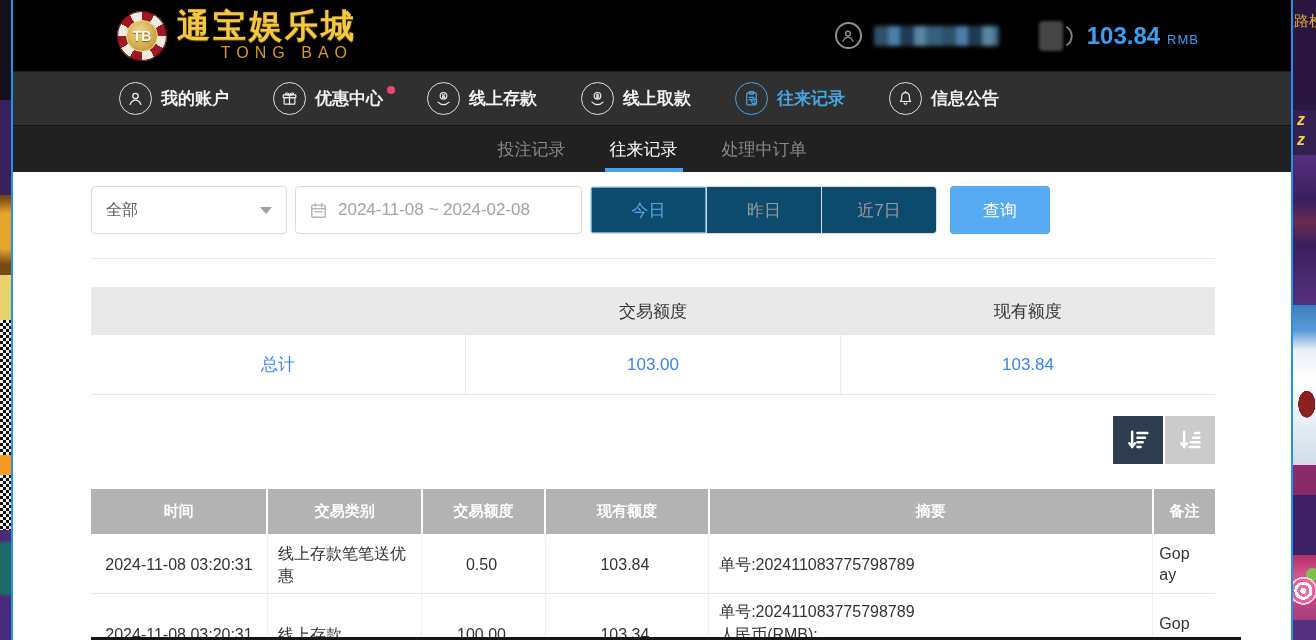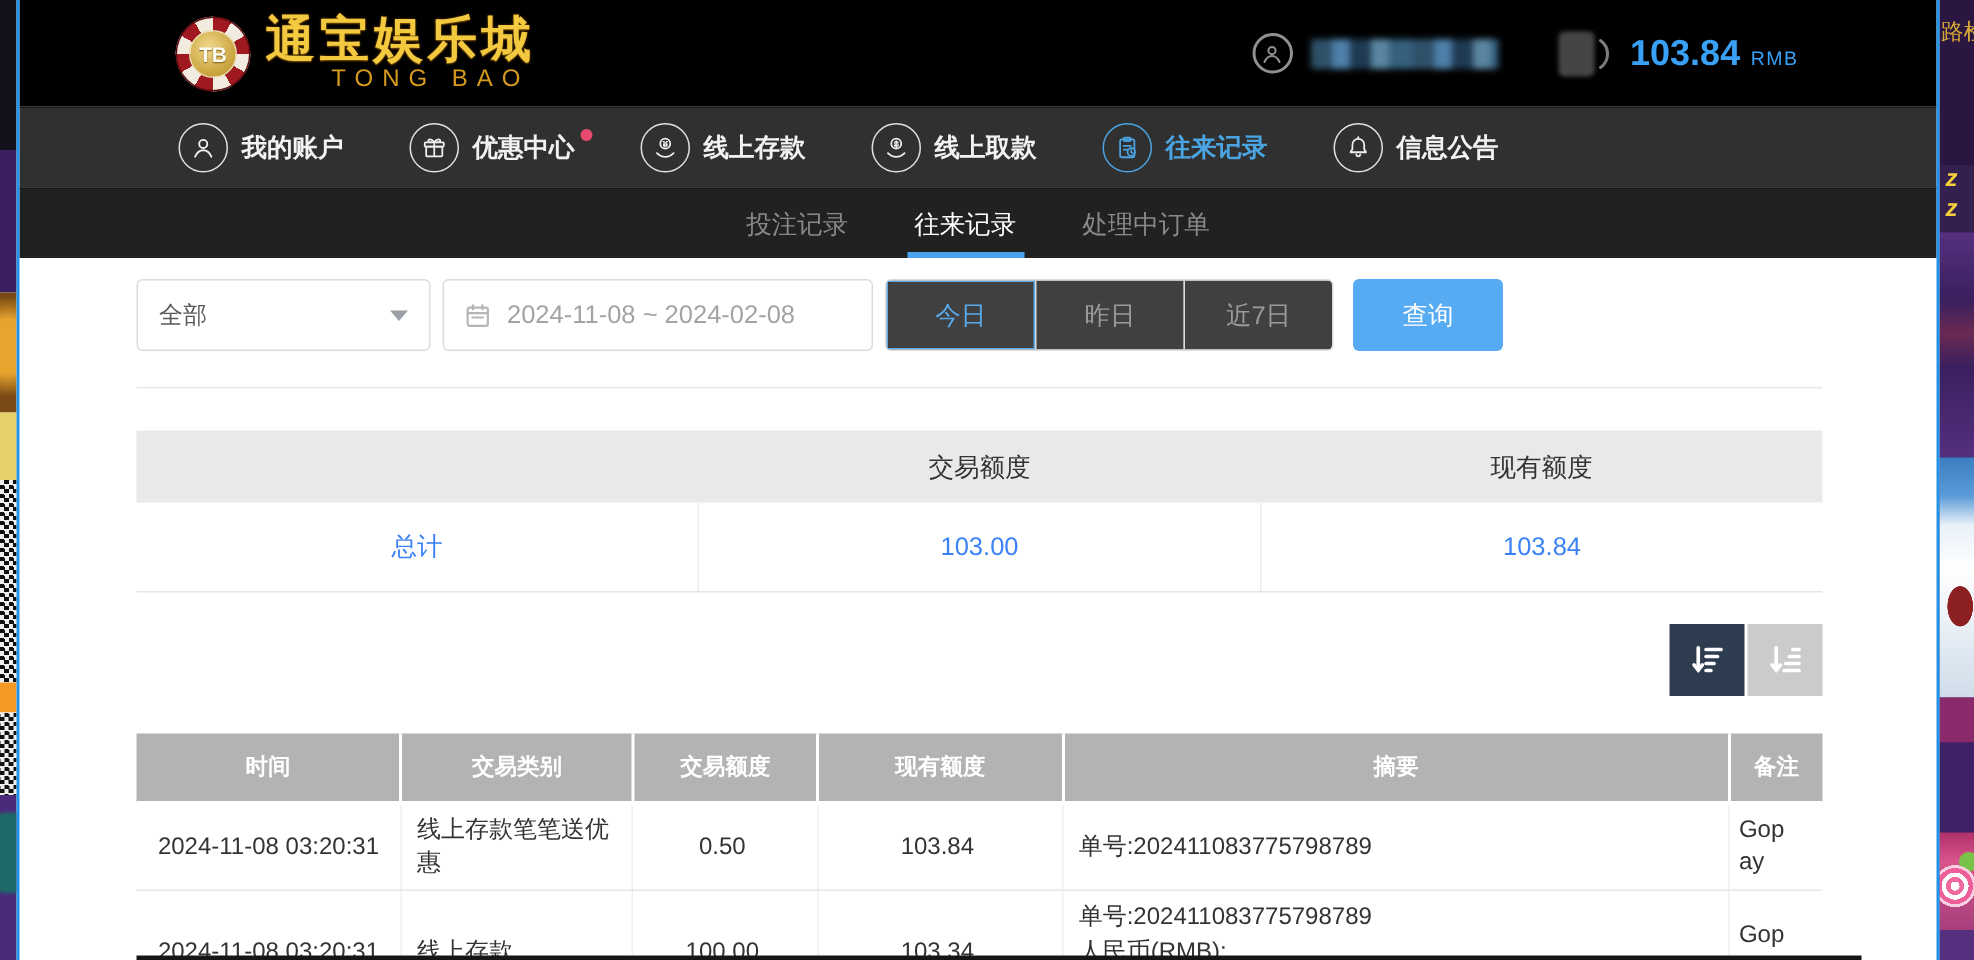--- a/index.html
+++ b/index.html
@@ -86,22 +86,22 @@
 
   .filter-row { display:flex; height:48px; }
   .select-box { width:196px; border:1px solid #dcdcdc; border-radius:4px; display:flex;
     align-items:center; justify-content:space-between; padding:0 14px; color:#5a5a5a;
     font-size:16px; cursor:pointer; background:#fff; }
   .caret-down { width:0; height:0; border-left:6px solid transparent; border-right:6px solid transparent;
     border-top:7px solid #9aa0a6; }
   .date-box { width:287px; margin-left:8px; border:1px solid #dcdcdc; border-radius:4px;
     display:flex; align-items:center; gap:10px; padding:0 13px; color:#a3a3a3; font-size:17px; cursor:pointer; background:#fff; }
   .btn-group { margin-left:8px; display:flex; border:1px solid #dcdcdc; border-radius:4px; overflow:hidden; background:#fff; }
-  .range-btn { width:99px; display:flex; align-items:center; justify-content:center;
-    font-size:17px; color:#9a9a9a; border:none; background:#404040; cursor:pointer;text-align:right; }
+  .range-btn { width:115px; display:flex; align-items:center; justify-content:center;
+    font-size:17px; color:#9a9a9a; border:none; background:#0c4a6e; cursor:pointer;text-align:right; }
   .range-btn + .range-btn { border-left:1px solid #dcdcdc; }
   .range-btn.active { color:#58a9ea; box-shadow:inset 0 0 0 1px #58a9ea; }
   .search-btn { margin-left:13px; width:100px; background:#57abf2; color:#fff; font-size:17px;
     border:none; border-radius:4px; cursor:pointer; }
 
   .divider { margin-top:24px; border-top:1px solid #e9e9e9; }
 
   .summary { margin-top:28px; }
   .summary-head { display:flex; height:48px; background:#e9e9e9; }
   .summary-head .cell, .summary-row .cell { flex:1; display:flex; align-items:center; justify-content:center; }

